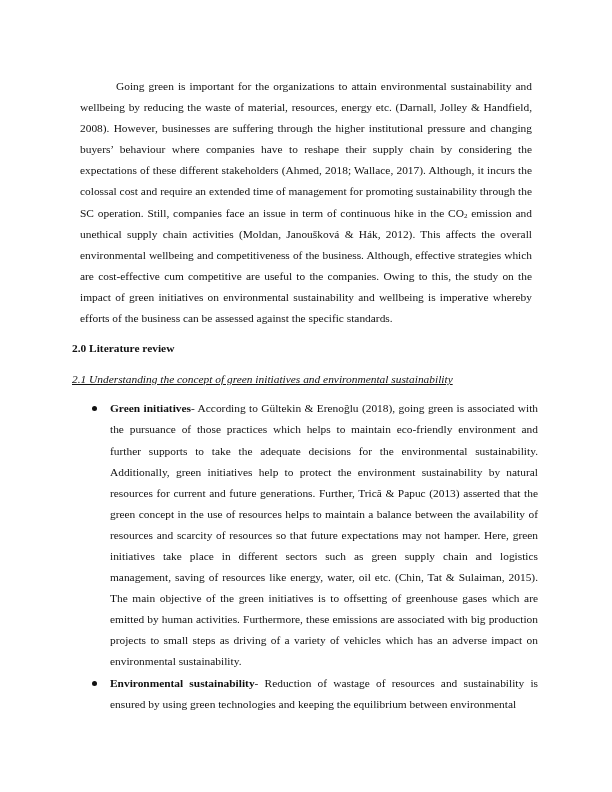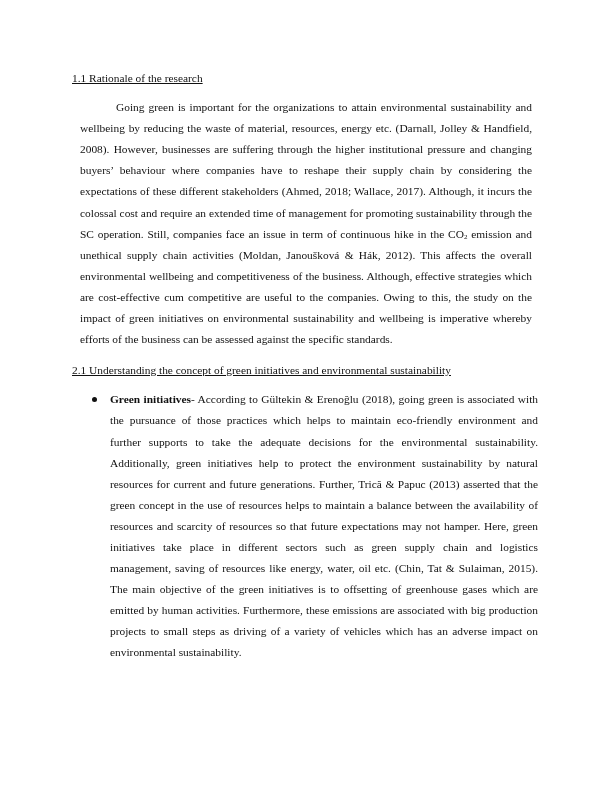--- a/index.html
+++ b/index.html
@@ -5,39 +5,43 @@
   html, body { margin: 0; padding: 0; background: #ffffff; }
   body { width: 612px; height: 792px; position: relative; overflow: hidden; }
   .page {
     position: absolute; left: 72px; top: 68px; width: 468px;
     font-family: "Liberation Serif", serif; font-size: 11.4px; color: #111;
     line-height: 21.1px;
   }
   .h-underline { text-decoration: underline; margin: 0; }
   .para { margin: 8px; text-align: justify; text-indent: 36px; }
   .h-bold { font-weight: bold; margin: 9px 0 0 0; }
-  .sub-underline { text-decoration: underline; margin: 10px 0 8px 0; }
+  .sub-underline { text-decoration: underline; margin: 10px 0 8px 0; font-style: italic; }
   ul.bullets { list-style: none; margin: 2px; padding: 0; }
   ul.bullets li { position: relative; padding-left: 36px; text-align: justify; }
   .bullet-dot {
     position: absolute; left: 18px; top: 8px; width: 5px; height: 5px;
     background: #111; border-radius: 50%;
   }
   .term { font-weight: bold; }
   sub { font-size: 7px; vertical-align: -1px; line-height: 0; }
 </style>
 </head>
 <body>
 
 <div class="page">
-  <p class="h-underline">1.1 Rationale of the research</p>
   <p class="para"><span>Going green is important for the organizations to attain environmental sustainability and wellbeing by reducing the waste of material, resources, energy etc. (Darnall, Jolley &amp; Handfield, 2008). However, businesses are suffering through the higher institutional pressure and changing buyers’ behaviour where companies have to reshape their supply chain by considering the expectations of these different stakeholders (Ahmed, 2018; Wallace, 2017).  Although, it incurs the colossal cost and require an extended time of management for promoting sustainability through the SC operation. Still, companies face an issue in term of continuous hike in the CO</span><sub>2</sub><span> emission and unethical supply chain activities (Moldan, Janoušková &amp; Hák, 2012). This affects the overall environmental wellbeing and competitiveness of the business. Although, effective strategies which are cost-effective cum competitive are useful to the companies. Owing to this, the study on the impact of green initiatives on environmental sustainability and wellbeing is imperative whereby efforts of the business can be assessed against the specific standards.</span></p>
 
+  <p class="h-bold">2.0 Literature review</p>
 
   <p class="sub-underline">2.1 Understanding the concept of green initiatives and environmental sustainability</p>
 
   <ul class="bullets">
     <li>
       <span class="bullet-dot"></span>
       <span class="term">Green initiatives</span><span>- According to Gültekin &amp; Erenoğlu (2018), going green is associated with the pursuance of those practices which helps to maintain eco-friendly environment and further supports to take the adequate decisions for the environmental sustainability. Additionally, green initiatives help to protect the environment sustainability by natural resources for current and future generations. Further, Trică &amp; Papuc (2013) asserted that the green concept in the use of resources helps to maintain a balance between the availability of resources and scarcity of resources so that future expectations may not hamper. Here, green initiatives take place in different sectors such as green supply chain and logistics management, saving of resources like energy, water, oil etc. (Chin, Tat &amp; Sulaiman, 2015). The main objective of the green initiatives is to offsetting of greenhouse gases which are emitted by human activities. Furthermore, these emissions are associated with big production projects to small steps as driving of a variety of vehicles which has an adverse impact on environmental sustainability.</span>
     </li>
+    <li>
+      <span class="bullet-dot"></span>
+      <span class="term">Environmental sustainability</span><span>- Reduction of wastage of resources and sustainability is ensured by using green technologies and keeping the equilibrium between environmental</span>
+    </li>
   </ul>
 </div>
 
 </body></html>

